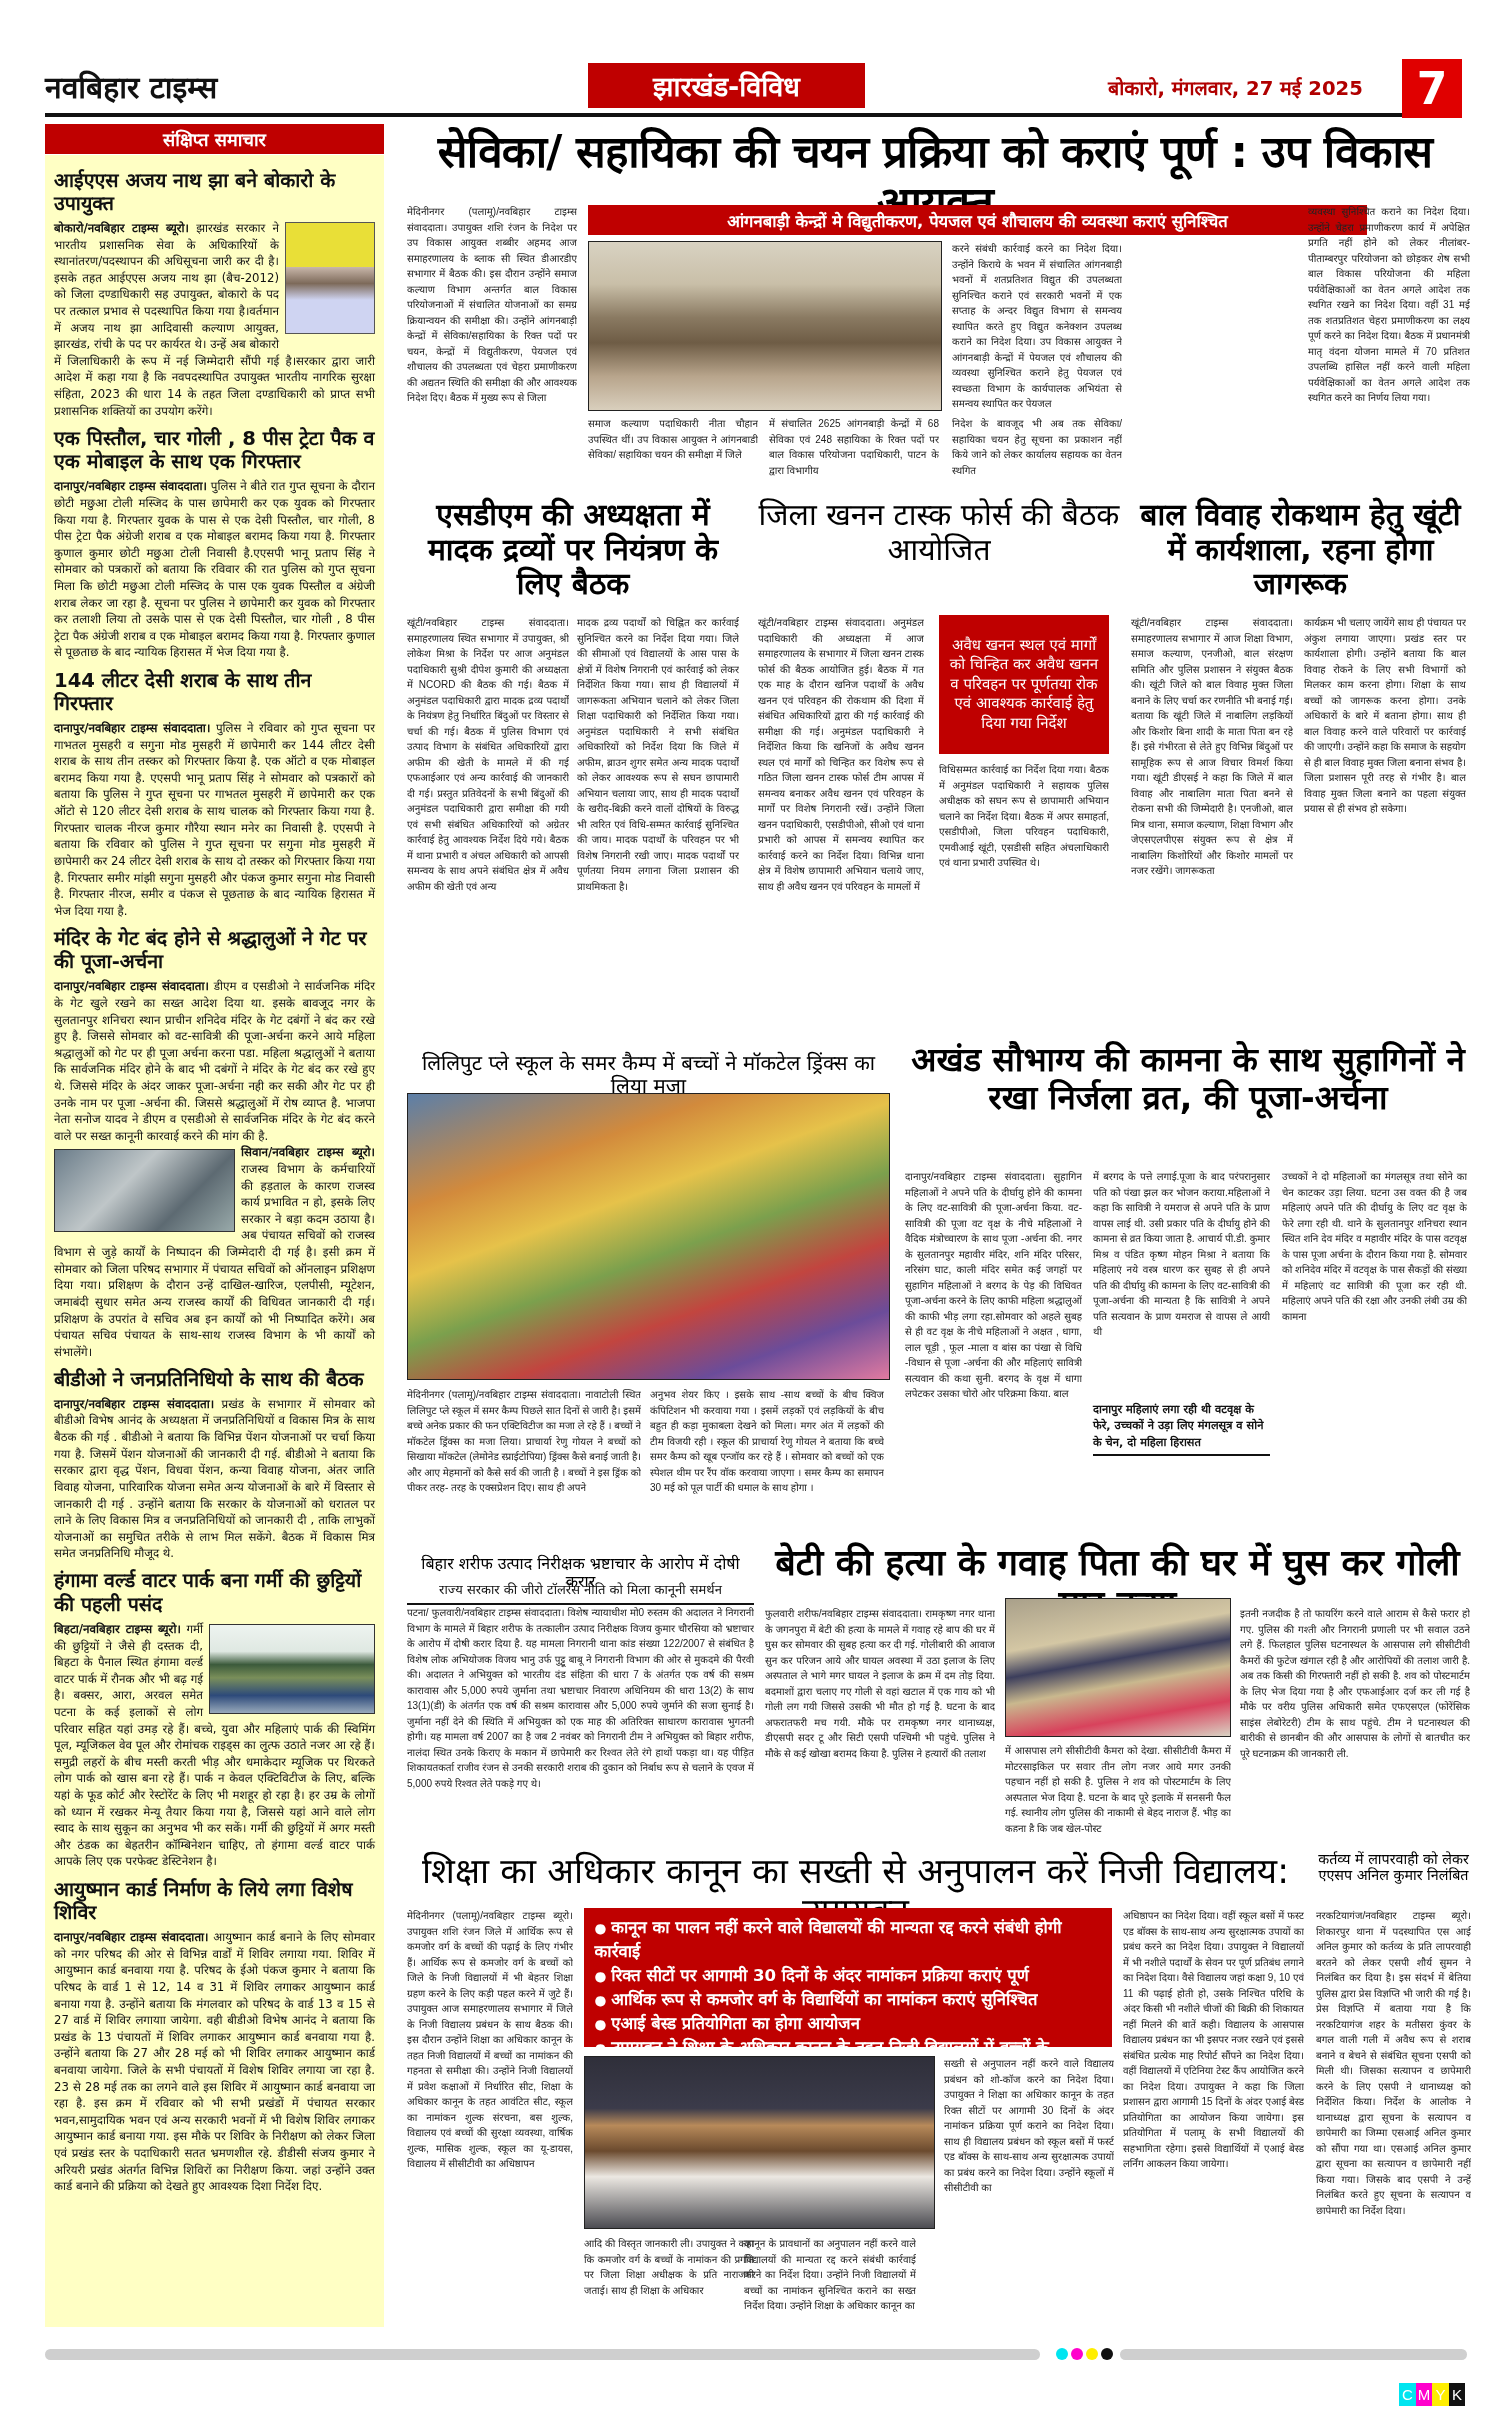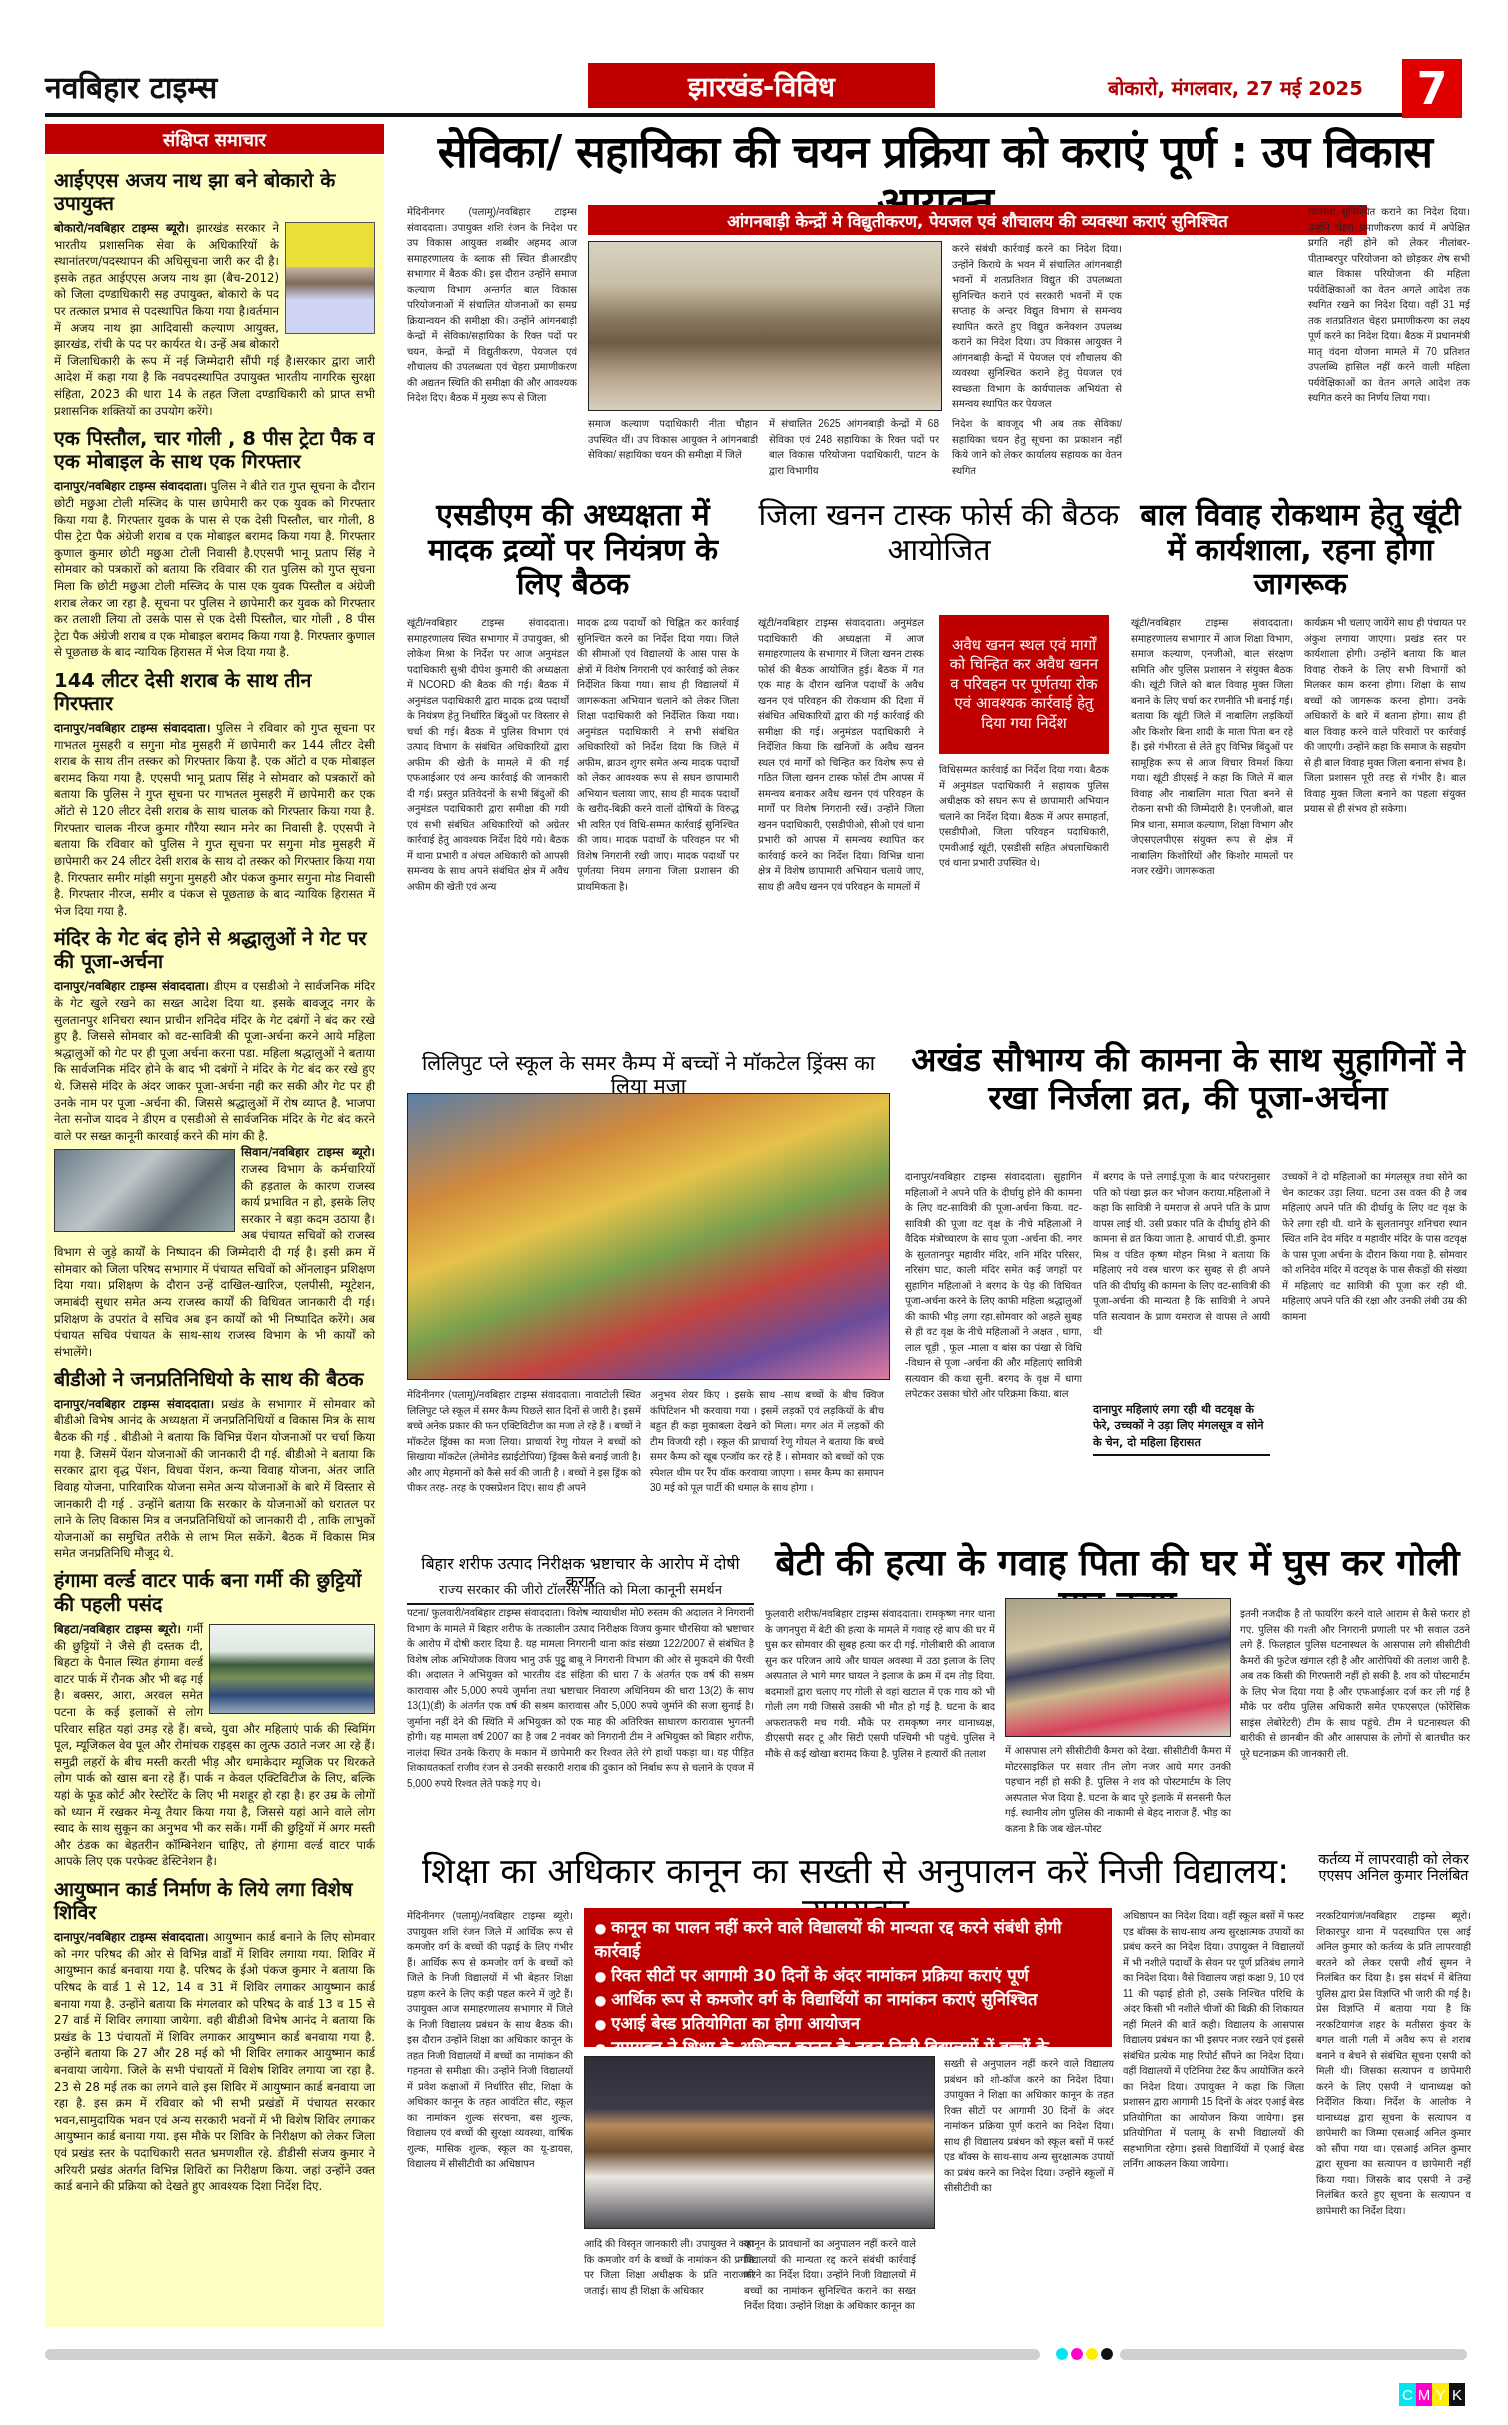--- a/index.html
+++ b/index.html
@@ -1,20 +1,20 @@
 <!DOCTYPE html>
 <html style="font-size:12px"><head>
 <meta charset="utf-8">
 <style>
 *{box-sizing:border-box;margin:0;padding:0}
 html,body{width:1508px;height:2426px;background:#fff;overflow:hidden}
 body{font-family:"DejaVu Sans",sans-serif;color:#111;position:relative}
 .abs{position:absolute}
 .mast-title{left:45px;top:66px;font-size:30px;font-weight:bold;font-family:"DejaVu Serif",serif;color:#111}
-.section-box{left:588px;top:63px;width:347px;height:45px;background:#bf0000;color:#fff;font-size:27px;font-weight:bold;display:flex;align-items:center;justify-content:center}
+.section-box{left:588px;top:63px;width:277px;height:45px;background:#bf0000;color:#fff;font-size:27px;font-weight:bold;display:flex;align-items:center;justify-content:center}
 .date{left:1108px;top:74px;font-size:19.6px;font-weight:bold;color:#b00000}
 .pageno{left:1402px;top:59px;width:60px;height:59px;background:#e00000;color:#fff;font-size:44px;font-weight:bold;display:flex;align-items:center;justify-content:center}
 .rule{left:45px;top:113px;width:1357px;height:3.8px;background:#111}
 .brief-head{left:45px;top:124px;width:339px;height:30px;background:#bf0000;color:#fff;font-size:18px;font-weight:bold;display:flex;align-items:center;justify-content:center}
 .brief-col{left:45px;top:155px;width:339px;height:2172px;background:#ffffc4;padding:6px 9px;overflow:hidden}
 .brief-col h3{font-size:19.6px;font-weight:bold;line-height:1.2;margin:7.5px 0 4.5px}
 .brief-col p{font-size:11.7px;line-height:1.42;text-align:justify}
 .brief-col p b{font-weight:bold}
 .photo-ajay{float:right;width:90px;height:112px;margin:1.5px 0 3px 6px;background:linear-gradient(180deg,#e9df37 0%,#e9df37 40%,#c9b7aa 40%,#7d6a5a 55%,#cfd4f2 70%,#cfd4f2 100%);border:1.5px solid #555}
 .photo-small{float:left;width:181px;height:83px;margin:4.5px 6px 3px 0;background:linear-gradient(135deg,#6b7d8a,#bfc6c8 40%,#5d6a72 70%,#9aa);border:0.8px solid #333}

